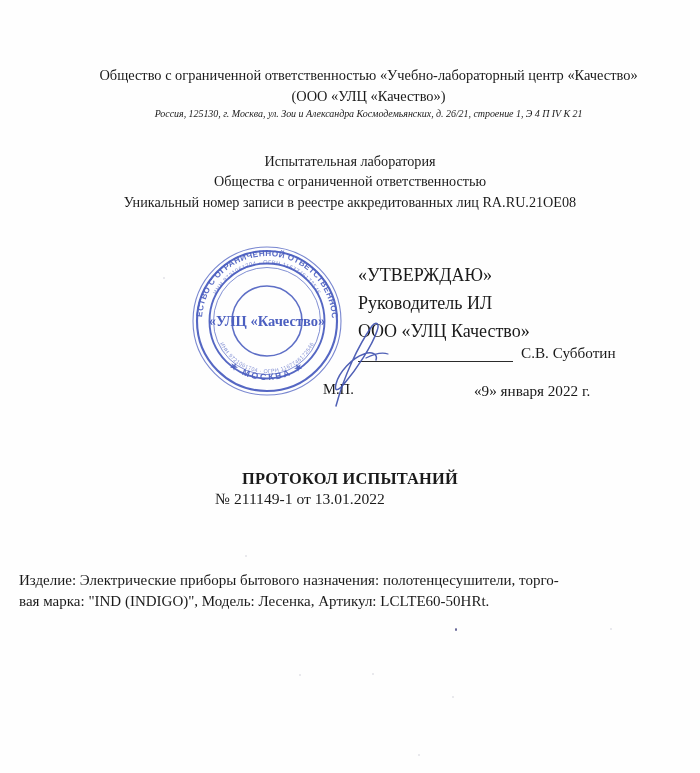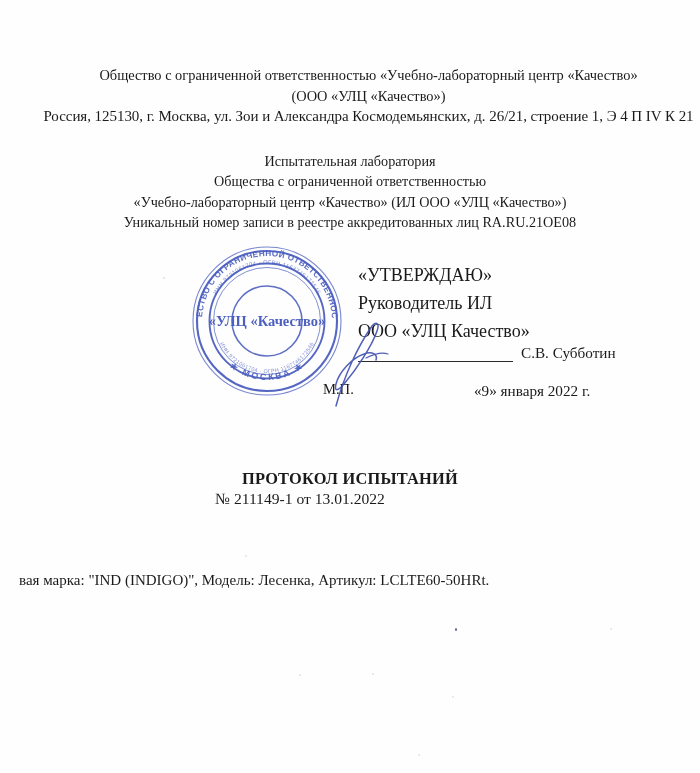--- a/index.html
+++ b/index.html
@@ -36,21 +36,21 @@
   }
 
   
   #org-header {
     left: 0;
     top: 66px;
     width: 700px;
     font-size: 14.4px;
   }
   #org-header .line { margin-bottom: 2px; padding-left: 37px; }
-  #org-header .addr { font-size: 15px; letter-spacing: -0.05px; }
+  #org-header .addr { font-size: 10px; letter-spacing: -0.05px; font-style: italic; }
 
   
   #lab-block {
     left: 0;
     top: 152px;
     width: 700px;
     font-size: 14.2px;
   }
   #lab-block .line { margin-bottom: 2px; }
 
@@ -168,21 +168,20 @@
 
   <div class="block" id="org-header">
     <span class="line">Общество с ограниченной ответственностью «Учебно-лабораторный центр «Качество»</span>
     <span class="line">(ООО «УЛЦ «Качество»)</span>
     <span class="line addr">Россия, 125130, г. Москва, ул. Зои и Александра Космодемьянских, д. 26/21, строение 1, Э 4 П IV К 21</span>
   </div>
 
   <div class="block" id="lab-block">
     <span class="line">Испытательная лаборатория</span>
     <span class="line">Общества с ограниченной ответственностью</span>
-    <span class="line">«Учебно-лабораторный центр «Качество» (ИЛ ООО «УЛЦ «Качество»)</span>
     <span class="line">Уникальный номер записи в реестре аккредитованных лиц RA.RU.21OE08</span>
   </div>
 
   <div id="seal">
     <svg width="162" height="162" viewBox="0 0 162 162" xmlns="http://www.w3.org/2000/svg">
       <defs>
         <path id="arcOuterTop" d="M 16,81 A 65,65 0 0 1 146,81" fill="none"></path>
         <path id="arcOuterBottom" d="M 22,81 A 59,59 0 0 0 140,81" fill="none"></path>
         <path id="arcInnerTop" d="M 24,81 A 57,57 0 0 1 138,81" fill="none"></path>
         <path id="arcInnerBottom" d="M 29,81 A 52,52 0 0 0 133,81" fill="none"></path>
@@ -230,20 +229,21 @@
     <g stroke="#3d4fae" fill="none" stroke-linecap="round" stroke-width="1.5" opacity=".9">
       <path d="M6,88 C14,58 28,28 42,8 C46,3 50,5 47,13 C42,28 26,52 14,66 C8,73 4,74 6,66 C9,54 22,40 34,36 C42,33 48,36 46,42"></path>
       <path d="M36,40 C44,36 52,34 58,36" stroke-width="1.2"></path>
     </g>
   </svg>
 
   <div class="block" id="protocol-title">ПРОТОКОЛ ИСПЫТАНИЙ</div>
   <div class="block" id="protocol-number">№ 211149-1 от 13.01.2022</div>
 
   <div id="product-block">
+    <span class="line">Изделие: Электрические приборы бытового назначения: полотенцесушители,  торго-</span>
     <span class="line">вая марка: "IND (INDIGO)", Модель: Лесенка, Артикул: LCLTE60-50HRt.</span>
   </div>
 
   <span class="speckle" style="left:163px;top:277px;width:2px;height:2px;"></span>
   <span class="speckle" style="left:455px;top:628px;width:2px;height:3px;background:#3b3b7a;opacity:.8;"></span>
   <span class="speckle" style="left:372px;height:2px;top:673px;width:2px;"></span>
   <span class="speckle" style="left:299px;top:674px;width:2px;height:2px;"></span>
   <span class="speckle" style="left:452px;top:696px;width:2px;height:2px;"></span>
   <span class="speckle" style="left:610px;top:628px;width:2px;height:2px;"></span>
   <span class="speckle" style="left:418px;top:754px;width:2px;height:2px;"></span>

